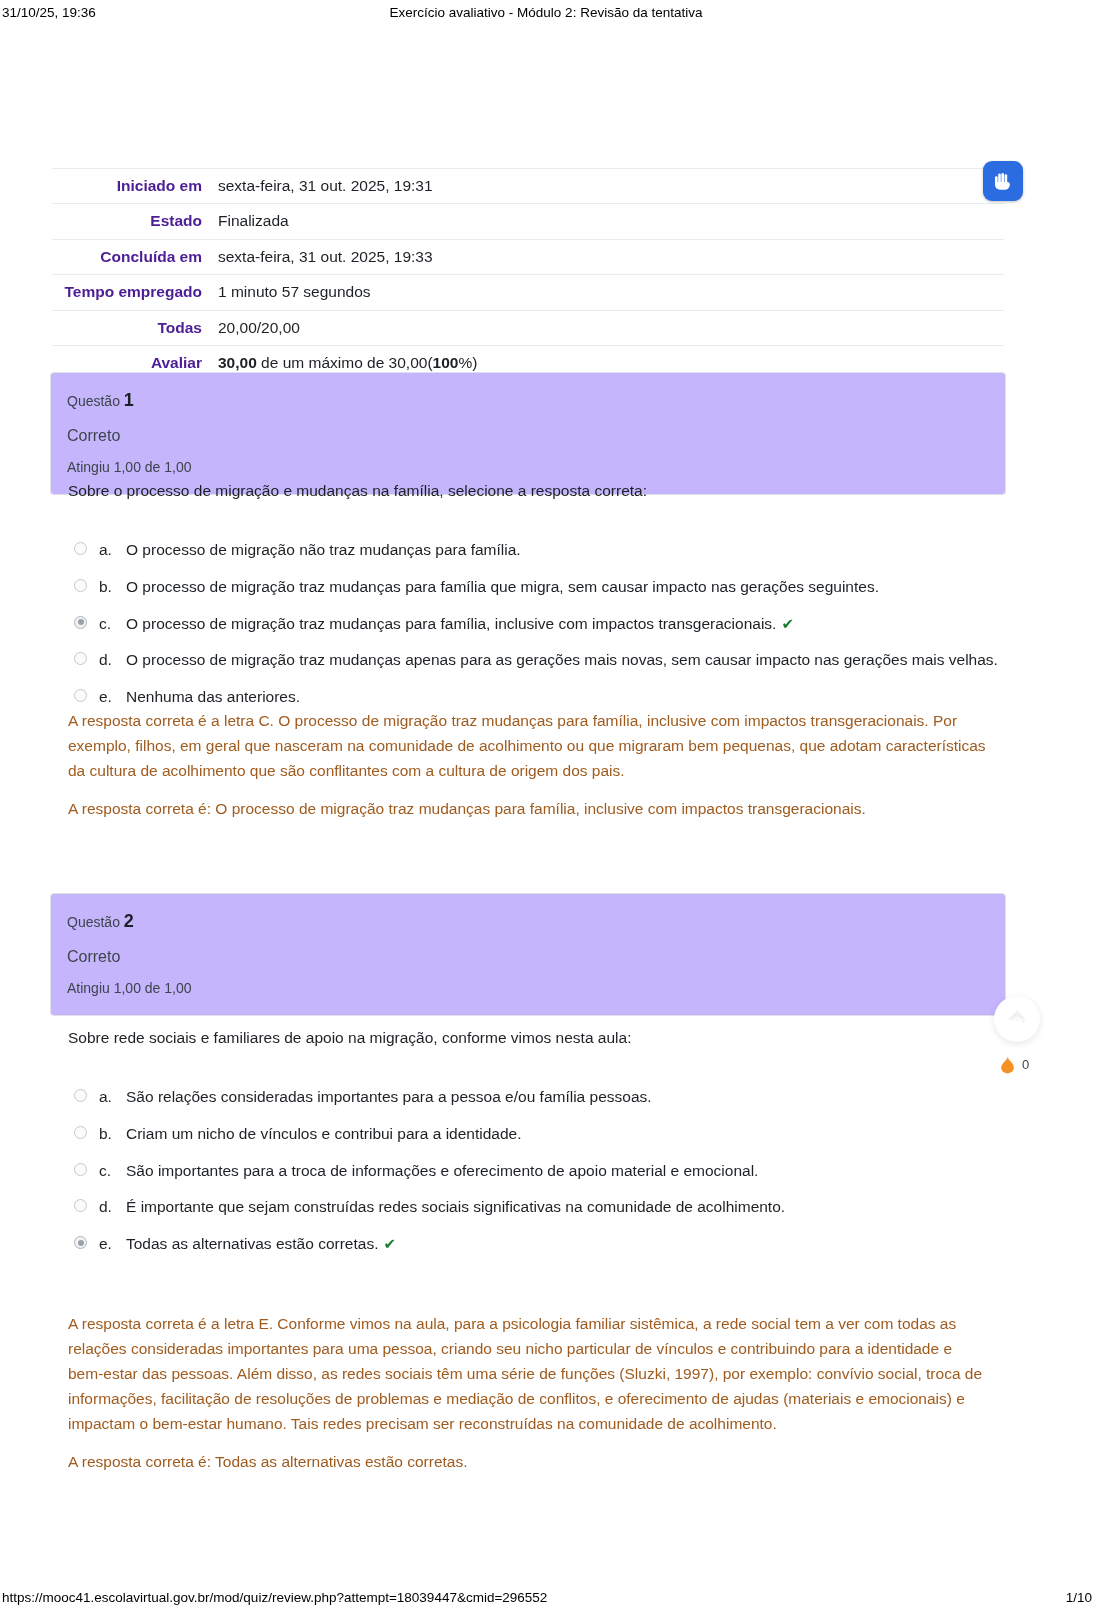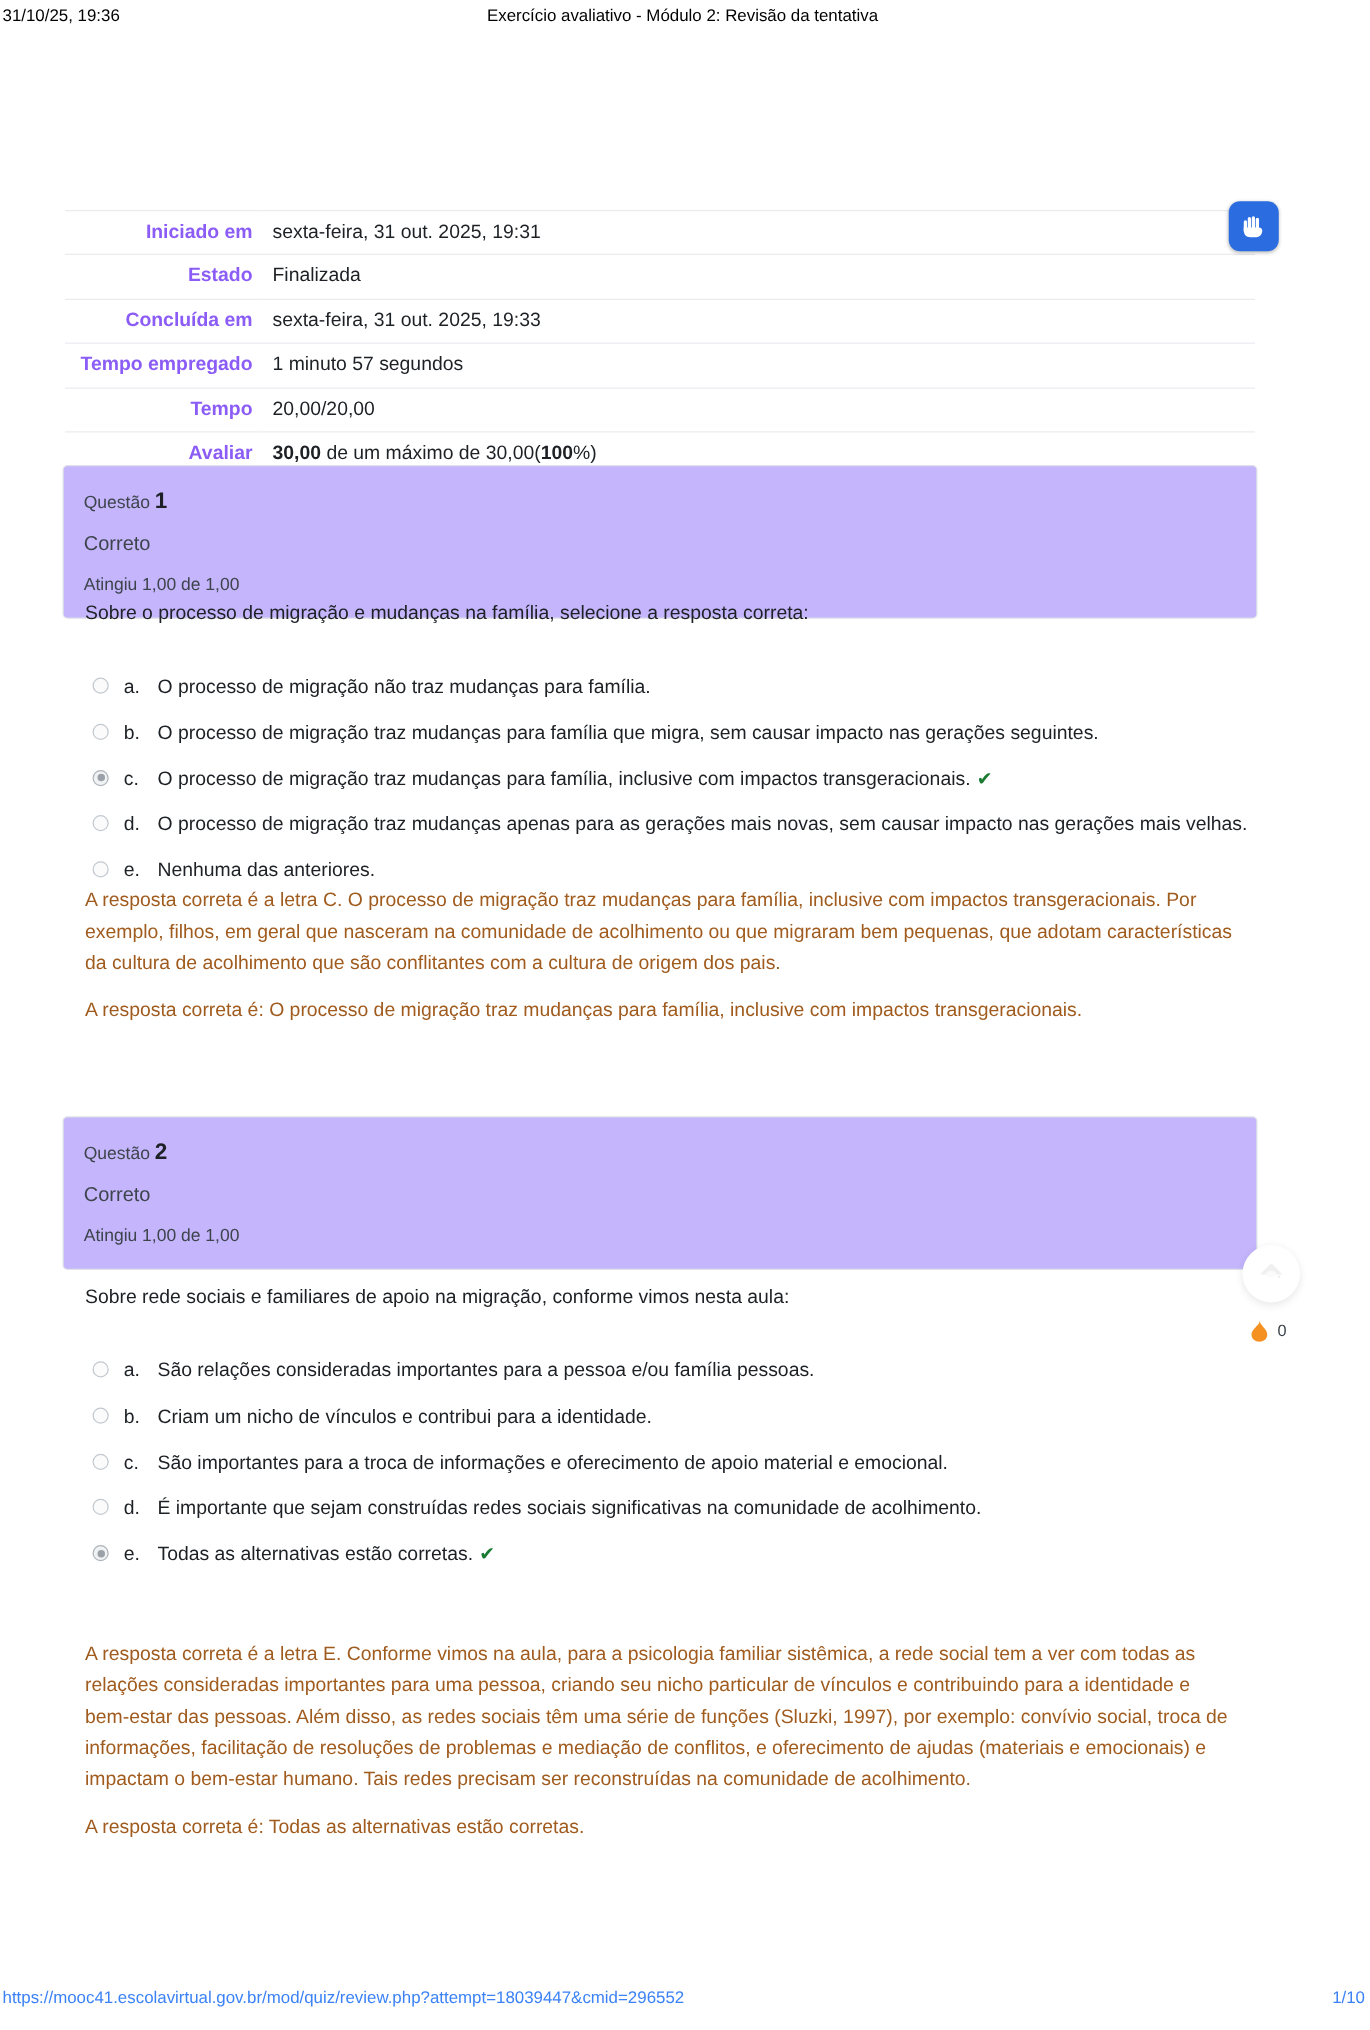--- a/index.html
+++ b/index.html
@@ -18,39 +18,39 @@
   .print-header{
     position:absolute;top:0;left:0;width:1096px;height:34px;
     display:flex;align-items:center;
     font-size:13.5px;color:#000;
   }
   .print-header .ph-left{position:absolute;left:2px;top:5px;white-space:nowrap;}
   .print-header .ph-center{position:absolute;left:0;width:1092px;top:5px;text-align:center;}
 
   .print-footer{
     position:absolute;bottom:14px;left:0;width:1096px;height:20px;
-    font-size:13.5px;color:#3b82f6;
+    font-size:13.5px;color:#000000;
   }
   .print-footer .pf-left{position:absolute;left:2px;white-space:nowrap;}
   .print-footer .pf-right{position:absolute;right:4px;}
 
   
   .summary{
     position:absolute;left:52px;top:168px;width:952px;
     border-collapse:collapse;
   }
   .summary tr{border-top:1px solid #e9ecef;}
   .summary tr:last-child{border-bottom:none;}
   .summary th{
     width:150px;
     text-align:right;
     vertical-align:top;
     font-weight:bold;
     font-size:15.5px;
-    color:#8b5cf6;
+    color:#4c1d95;
     padding:6px 8px 6px 0;
     line-height:1.45;
     white-space:normal;
   }
   .summary td{
     text-align:left;
     vertical-align:top;
     font-size:15.5px;
     color:#1d2125;
     padding:6px 0 6px 8px;
@@ -155,21 +155,21 @@
     </tr>
     <tr>
       <th>Concluída em</th>
       <td>sexta-feira, 31 out. 2025, 19:33</td>
     </tr>
     <tr>
       <th>Tempo empregado</th>
       <td>1 minuto 57 segundos</td>
     </tr>
     <tr>
-      <th>Tempo</th>
+      <th>Todas</th>
       <td>20,00/20,00</td>
     </tr>
     <tr>
       <th>Avaliar</th>
       <td><b>30,00</b><span> de um máximo de 30,00(</span><b>100</b><span>%)</span></td>
     </tr>
   </tbody>
 </table>
 
 <div class="q-wrap" style="top:372px;">

